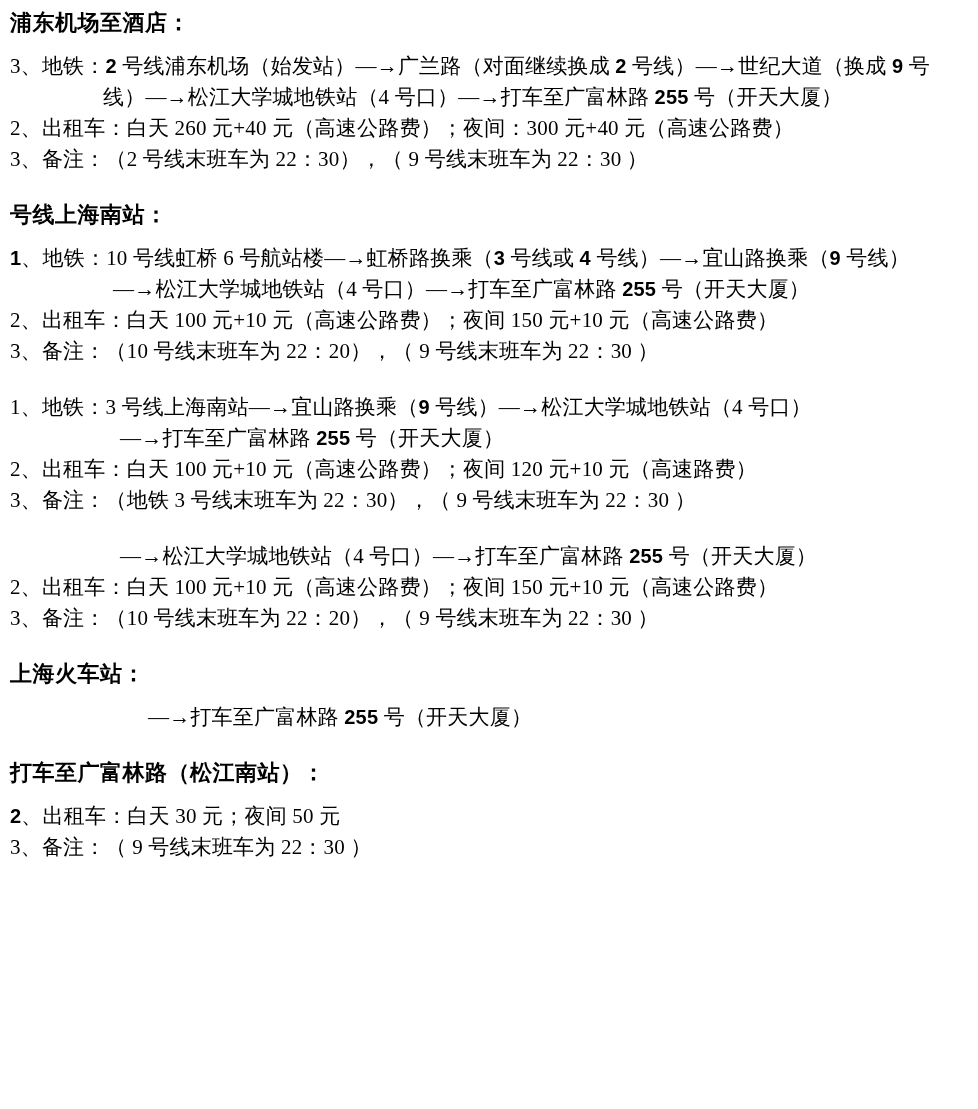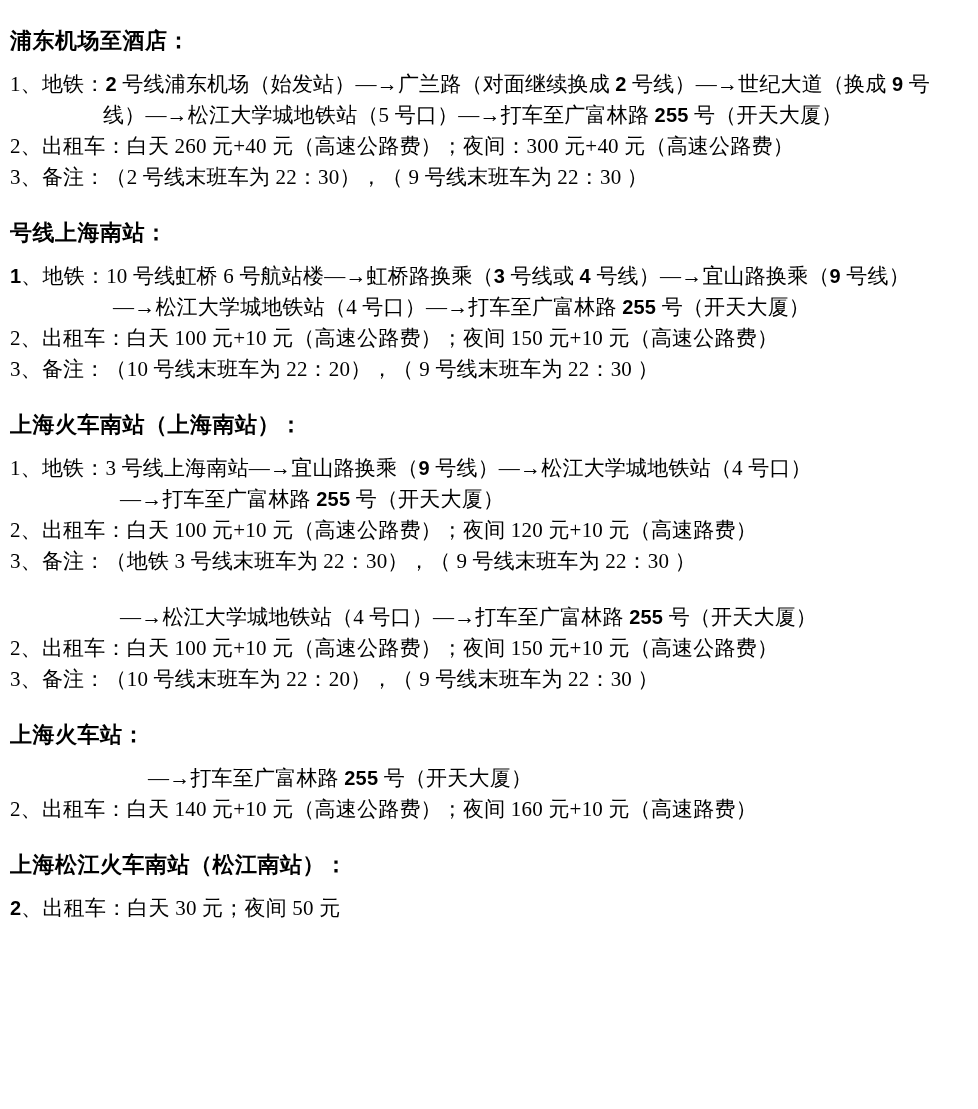--- a/index.html
+++ b/index.html
@@ -13,67 +13,66 @@
   }
   .doc {
     padding: 8px 8px 0 10px;
     box-sizing: border-box;
   }
   section.block { margin: 0 0 25px 0; }
   .heading {
     font-size: 22px;
     line-height: 30px;
     font-weight: 700;
-    margin: 18px 0 13px 0;
+    margin: 0 0 13px 0;
     letter-spacing: 0.5px;
   }
   .line {
     font-size: 21px;
     line-height: 31px;
     white-space: pre-wrap;
     letter-spacing: 0.2px;
   }
   .line .b {
     font-weight: 700;
     font-family: "Liberation Sans", "DejaVu Sans", sans-serif;
     font-size: 20px;
   }
 </style>
 </head>
 <body style="background: rgb(255, 255, 255); color: rgb(0, 0, 0);">
 
 <div class="doc">
     <section class="block">
       <div class="heading">浦东机场至酒店：</div>
-      <div class="line"><span>1、地铁：</span><span class="b">2</span><span> 号线浦东机场（始发站）—→广兰路（对面继续换成 </span><span class="b">2</span><span> 号线）—→世纪大道（换成 </span><span class="b">9</span><span> 号</span></div>
-      <div class="line" style="padding-left: 93px;"><span>线）—→松江大学城地铁站（5 号口）—→打车至广富林路 </span><span class="b">255</span><span> 号（开天大厦）</span></div>
+      <div class="line"><span>3、地铁：</span><span class="b">2</span><span> 号线浦东机场（始发站）—→广兰路（对面继续换成 </span><span class="b">2</span><span> 号线）—→世纪大道（换成 </span><span class="b">9</span><span> 号</span></div>
+      <div class="line" style="padding-left: 93px;"><span>线）—→松江大学城地铁站（4 号口）—→打车至广富林路 </span><span class="b">255</span><span> 号（开天大厦）</span></div>
       <div class="line"><span>2、出租车：白天 260 元+40 元（高速公路费）；夜间：300 元+40 元（高速公路费）</span></div>
       <div class="line"><span>3、备注：（2 号线末班车为 22：30），（ 9 号线末班车为 22：30 ）</span></div>
     </section>
     <section class="block">
       <div class="heading">号线上海南站：</div>
       <div class="line"><span class="b">1</span><span>、地铁：10 号线虹桥 6 号航站楼—→虹桥路换乘（</span><span class="b">3</span><span> 号线或 </span><span class="b">4</span><span> 号线）—→宜山路换乘（</span><span class="b">9</span><span> 号线）</span></div>
       <div class="line" style="padding-left: 103px;"><span>—→松江大学城地铁站（4 号口）—→打车至广富林路 </span><span class="b">255</span><span> 号（开天大厦）</span></div>
       <div class="line"><span>2、出租车：白天 100 元+10 元（高速公路费）；夜间 150 元+10 元（高速公路费）</span></div>
       <div class="line"><span>3、备注：（10 号线末班车为 22：20），（ 9 号线末班车为 22：30 ）</span></div>
     </section>
     <section class="block">
-      <div class="heading">上海火车南站（上海南站）：</div>
       <div class="line"><span>1、地铁：3 号线上海南站—→宜山路换乘（</span><span class="b">9</span><span> 号线）—→松江大学城地铁站（4 号口）</span></div>
       <div class="line" style="padding-left: 110px;"><span>—→打车至广富林路 </span><span class="b">255</span><span> 号（开天大厦）</span></div>
       <div class="line"><span>2、出租车：白天 100 元+10 元（高速公路费）；夜间 120 元+10 元（高速路费）</span></div>
       <div class="line"><span>3、备注：（地铁 3 号线末班车为 22：30），（ 9 号线末班车为 22：30 ）</span></div>
     </section>
     <section class="block">
       <div class="line" style="padding-left: 110px;"><span>—→松江大学城地铁站（4 号口）—→打车至广富林路 </span><span class="b">255</span><span> 号（开天大厦）</span></div>
       <div class="line"><span>2、出租车：白天 100 元+10 元（高速公路费）；夜间 150 元+10 元（高速公路费）</span></div>
       <div class="line"><span>3、备注：（10 号线末班车为 22：20），（ 9 号线末班车为 22：30 ）</span></div>
     </section>
     <section class="block">
       <div class="heading">上海火车站：</div>
       <div class="line" style="padding-left: 138px;"><span>—→打车至广富林路 </span><span class="b">255</span><span> 号（开天大厦）</span></div>
-      <div class="line"><span>2、出租车：白天 140 元+10 元（高速公路费）；夜间 160 元+10 元（高速路费）</span></div>
     </section>
     <section class="block">
-      <div class="heading">上海松江火车南站（松江南站）：</div>
+      <div class="heading">打车至广富林路（松江南站）：</div>
       <div class="line"><span class="b">2</span><span>、出租车：白天 30 元；夜间 50 元</span></div>
+      <div class="line"><span>3、备注：（ 9 号线末班车为 22：30 ）</span></div>
     </section>
   </div>
 
 </body></html>

